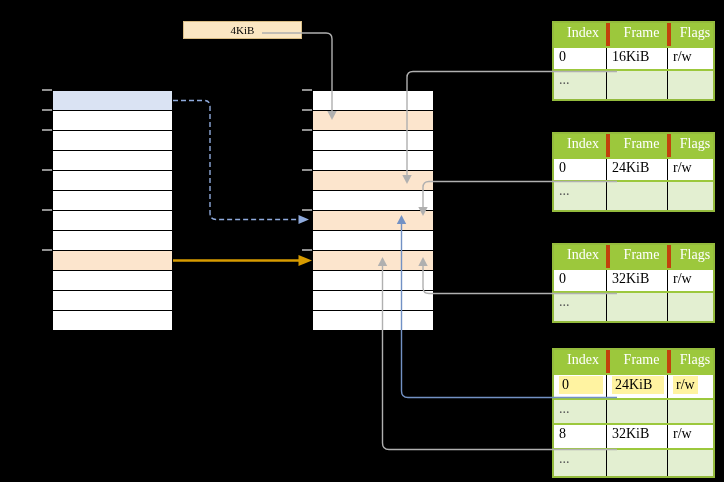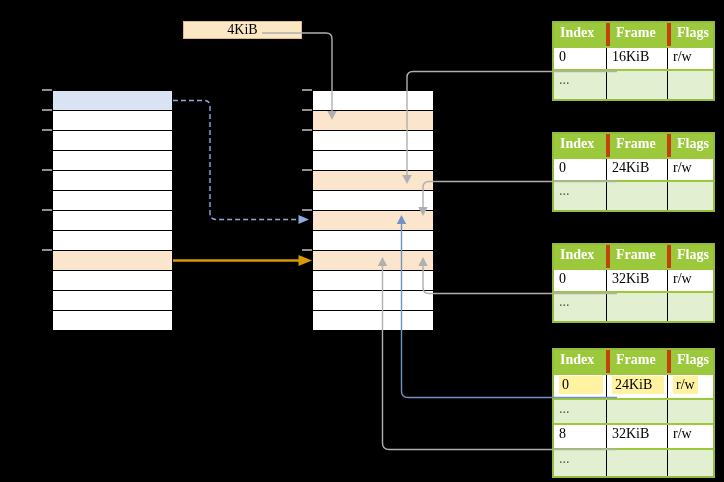--- a/index.html
+++ b/index.html
@@ -4,38 +4,38 @@
 <style>
   html,body{margin:0;padding:0;background:#000;}
   #canvas{
     position:relative;width:724px;height:482px;background:#000;overflow:hidden;
     font-family:"Liberation Serif","DejaVu Serif",serif;
   }
   
   .size-label{
     position:absolute;left:183px;top:21px;width:117px;height:16px;
     background:#fbe7c3;border:1px solid #d9bd85;
-    text-align:center;line-height:16px;font-size:14px;color:#000;
+    text-align:center;line-height:16px;font-size:11px;color:#000;
   }
   
   .mem-col{position:absolute;top:90px;border:1px solid #000;background:#fff;}
   .mem-col.left{left:52px;width:119px;}
   .mem-col.middle{left:312px;width:120px;}
   .mrow{height:20px;box-sizing:border-box;border-bottom:1px solid #000;background:#fff;}
   .mrow:last-child{border-bottom:none;height:19px;}
   .mrow.blue{background:#dae3f3;}
   .mrow.orange{background:#fce5cd;}
   
   .tick{position:absolute;width:10px;height:2px;background:#909090;}
   
   .ftable{
     position:absolute;left:552px;width:159px;
     border:2px solid #94bb3d;background:#fff;font-size:14px;color:#000;
   }
-  .thead{display:flex;background:#9cc83c;color:#fff;font-weight:bold;height:23px;}
+  .thead{display:flex;background:#9cc83c;color:#fff;font-weight:normal;height:23px;text-align:center;}
   .th{box-sizing:border-box;padding:2px 0 0 6px;overflow:hidden;}
   .th + .th{border-left:4px solid #c2410c;}
   .trow{display:flex;height:21px;border-top:2px solid #9cc83c;background:#fff;}
   .trow.dots{background:#e3efd1;color:#595959;height:28px;}
   .ftable.t4 .trow{height:23px;}
   .ftable.t4 .trow.dots{height:23px;}
   .ftable.t4 .trow.dots.last{height:26px;}
   .td{box-sizing:border-box;padding:1px 0 0 5px;overflow:hidden;}
   .td + .td{border-left:1px solid #000;}
   .c1{width:52px;}

